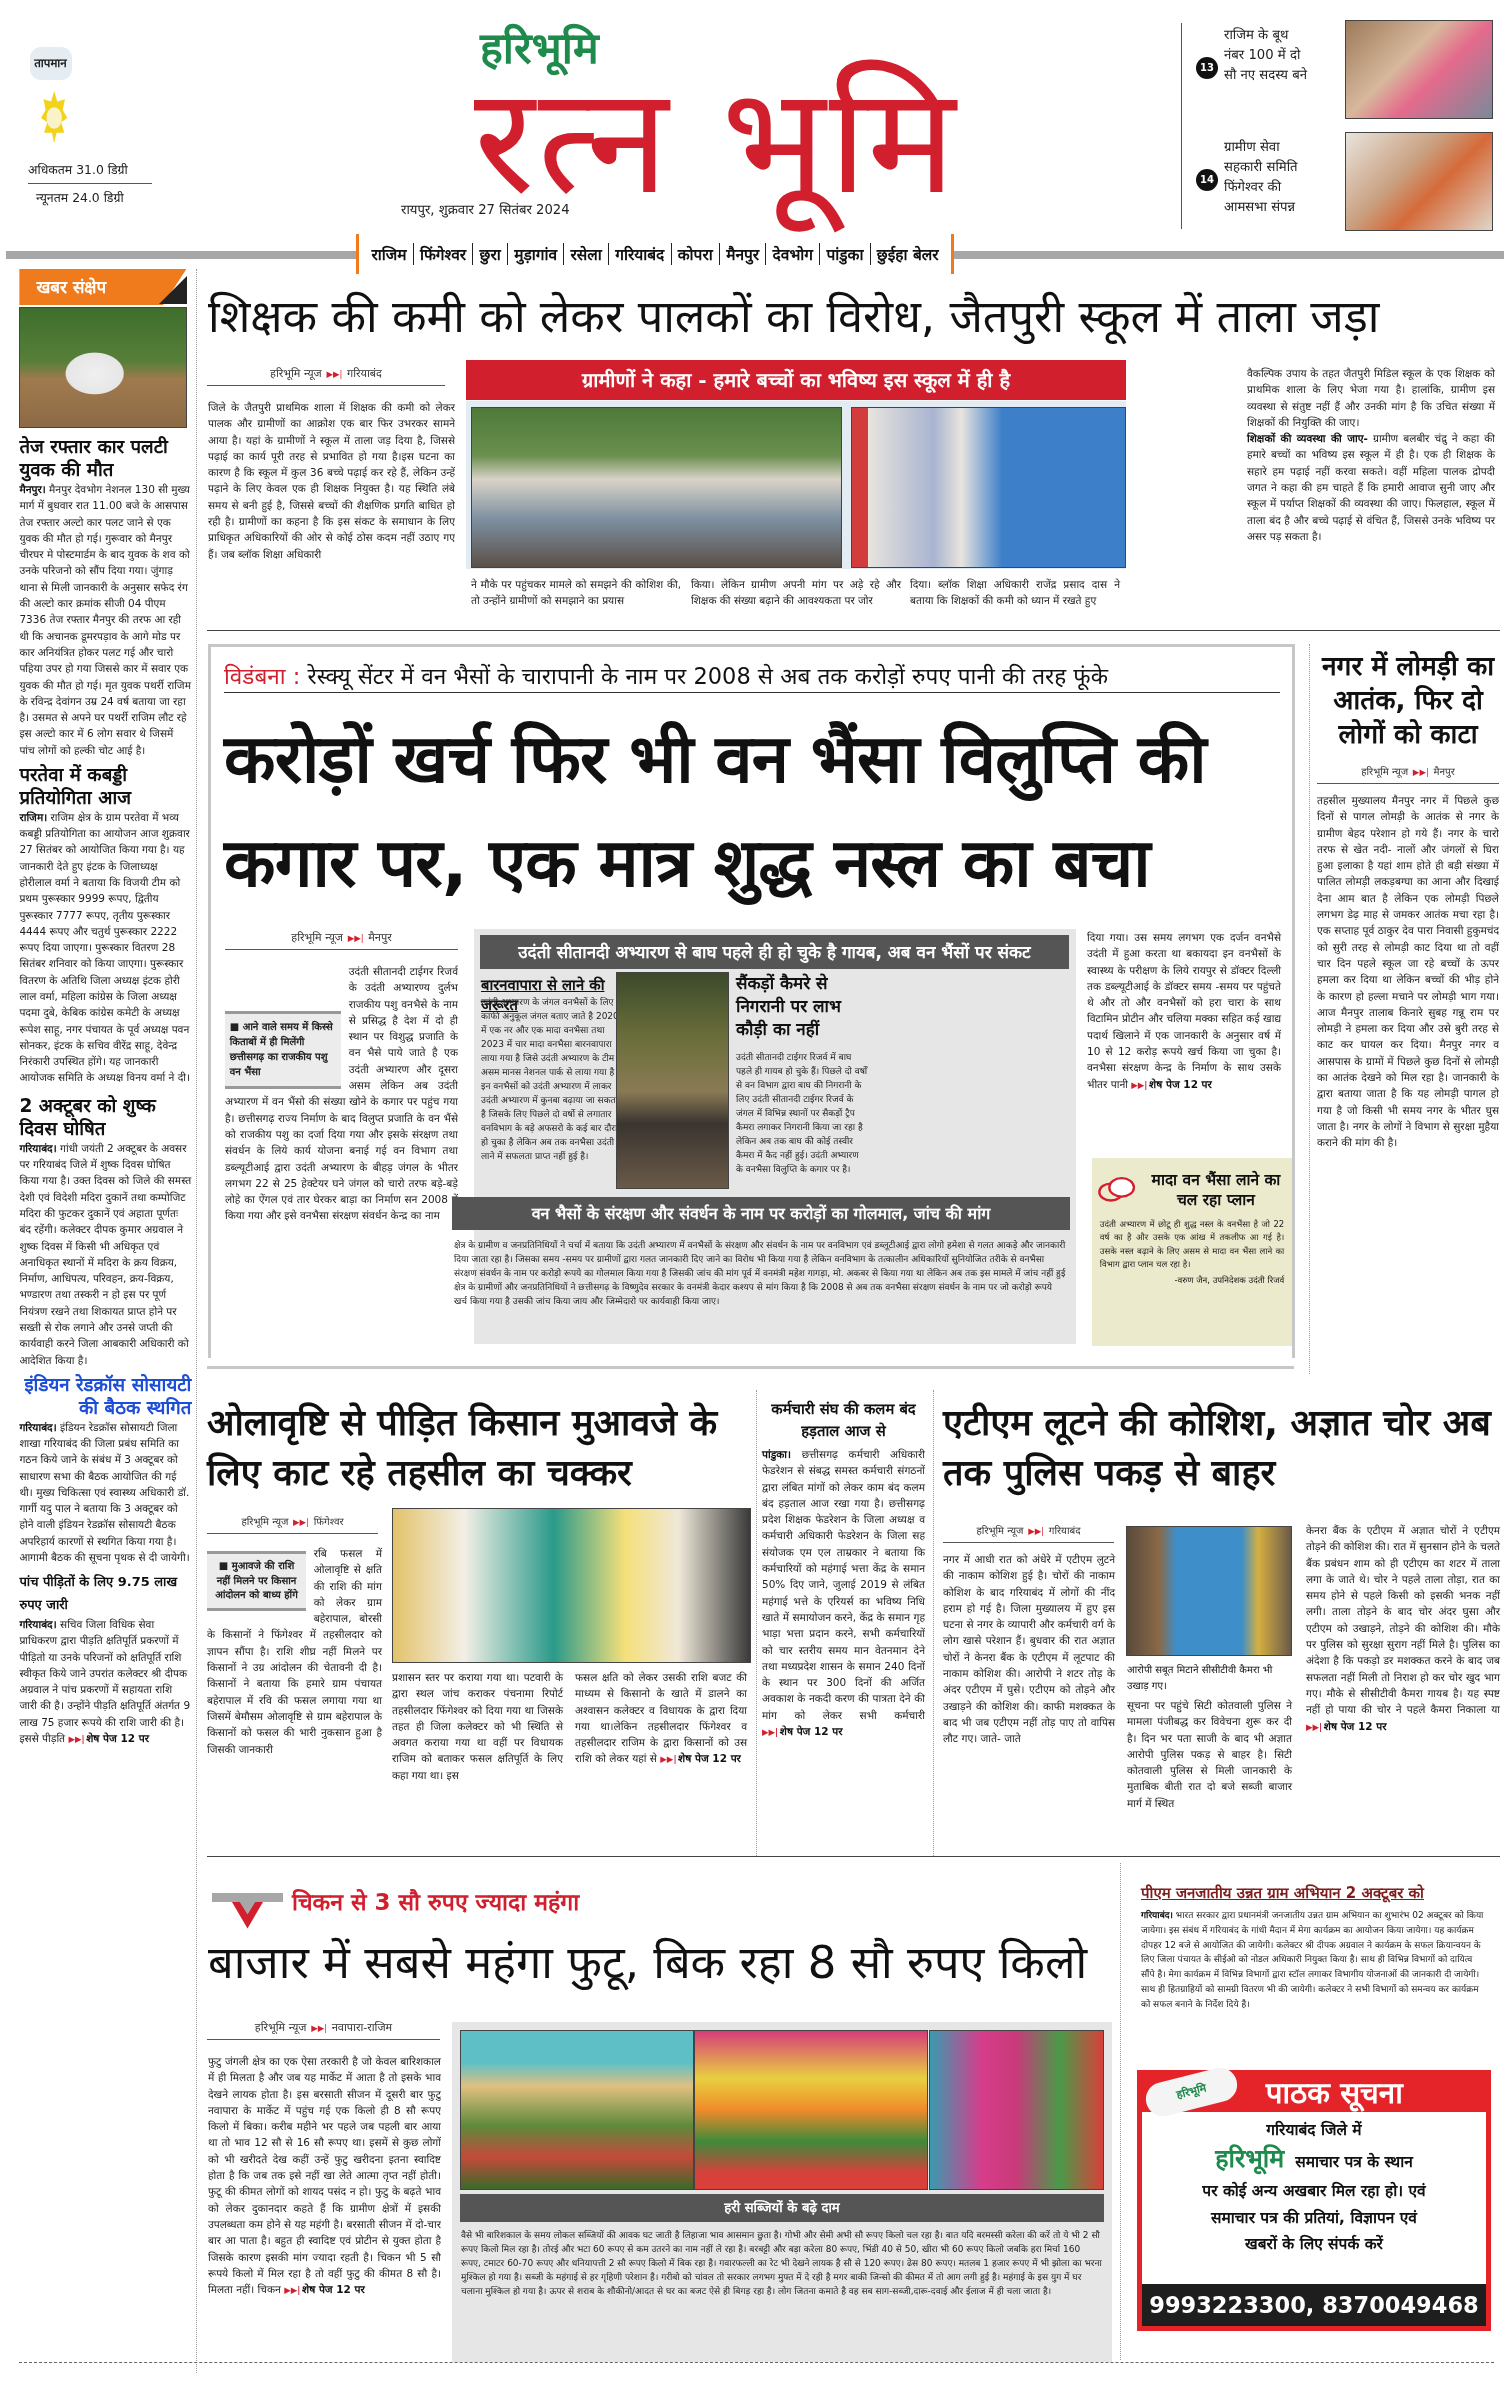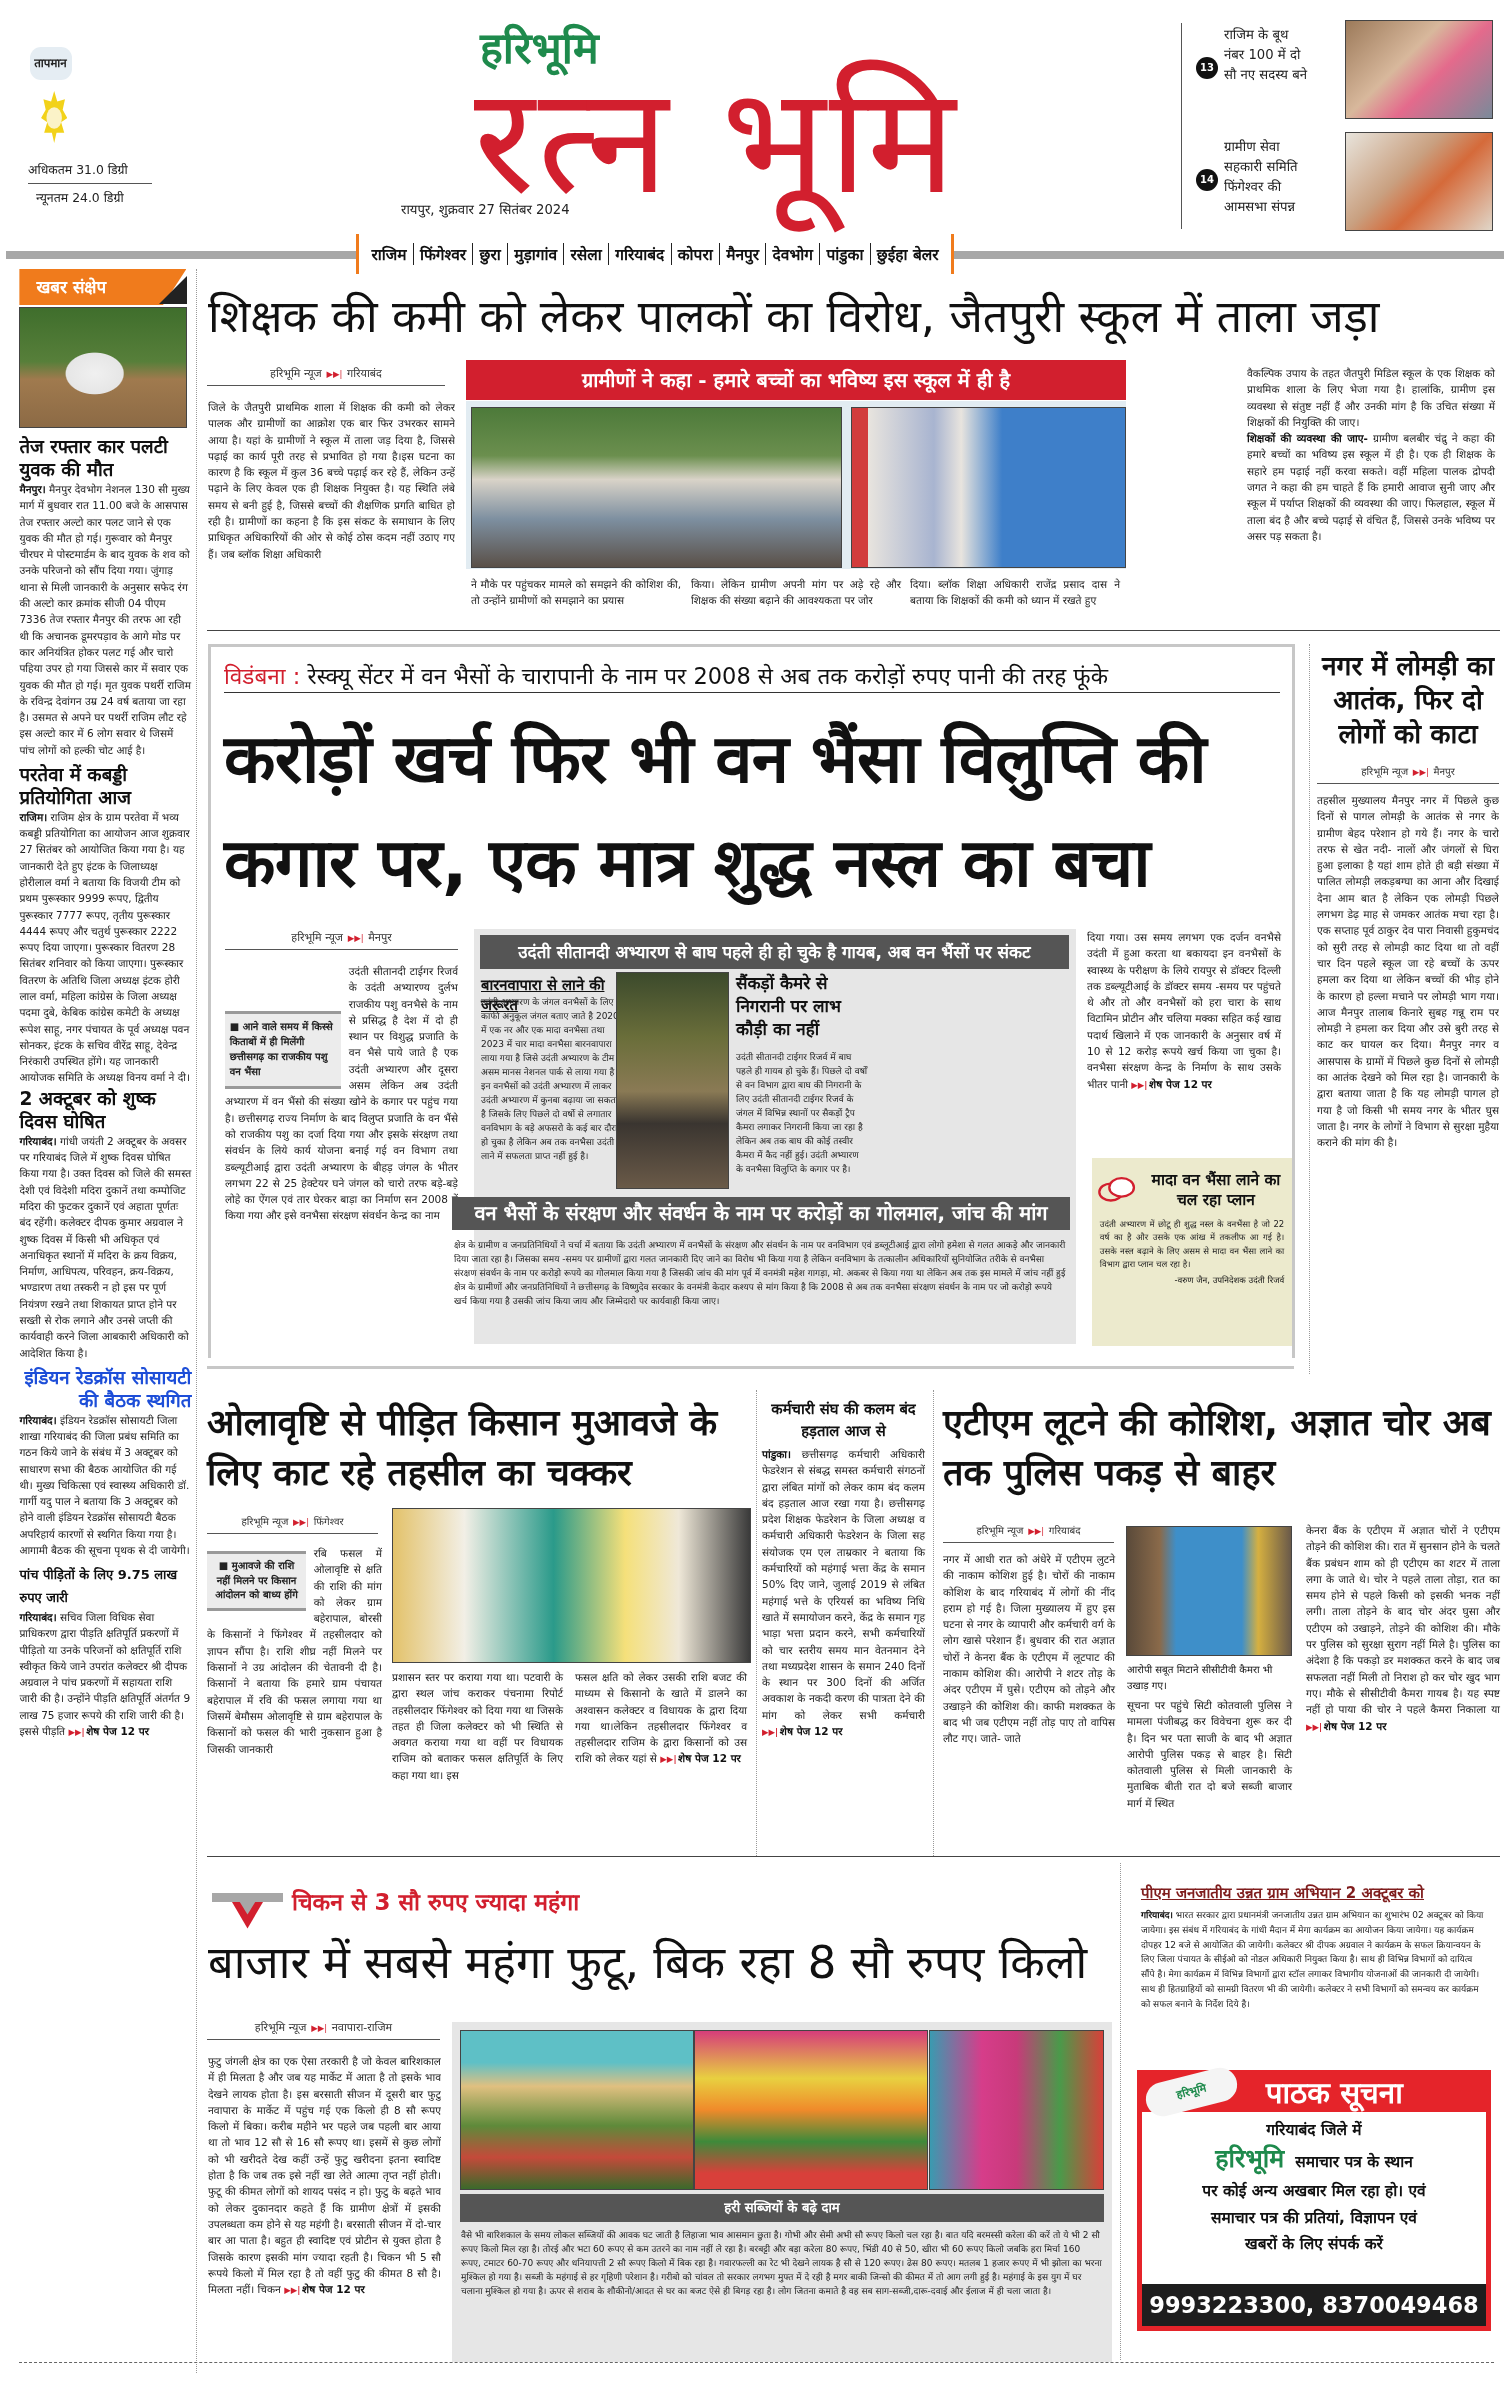--- a/index.html
+++ b/index.html
@@ -70,21 +70,21 @@
 <div class="abs" style="left:159px;top:276px;width:28px;height:28px;background:#222;clip-path:polygon(100% 0,100% 0,0 100%,100% 100%);"></div>
 <div class="photo" style="left:19.4px;top:307px;width:168px;height:121px;background:radial-gradient(ellipse at 45% 55%,#f0f0f0 0,#e6e6e6 22%,transparent 23%),linear-gradient(180deg,#3f6e2c,#577f3a 45%,#a07a4e 60%,#8c6a45);"></div>
 
 <div class="vrule" style="left:196px;top:269px;height:2104px;"></div>
 
 <div class="abs" style="left:19.4px;top:435px;width:172px;">
   <div style="margin-bottom:4.7px;">
     <div style="font-size:18.6px;font-weight:bold;line-height:23px;color:#111;">तेज रफ्तार कार पलटी युवक की मौत</div>
     <div class="txt" style="text-align:left;font-size:10.5px;line-height:16.3px;"><span class="hl">मैनपुर।</span> <span>मैनपुर देवभोग नेशनल 130 सी मुख्य मार्ग में बुधवार रात 11.00 बजे के आसपास तेज रफ्तार अल्टो कार पलट जाने से एक युवक की मौत हो गई। गुरूवार को मैनपुर चीरघर मे पोस्टमार्डम के बाद युवक के शव को उनके परिजनो को सौंप दिया गया। जुंगाड़ थाना से मिली जानकारी के अनुसार सफेद रंग की अल्टो कार क्रमांक सीजी 04 पीएम 7336 तेज रफ्तार मैनपुर की तरफ आ रही थी कि अचानक डूमरपड़ाव के आगे मोड पर कार अनियंत्रित होकर पलट गई और चारो पहिया उपर हो गया जिससे कार में सवार एक युवक की मौत हो गई। मृत युवक पथर्री राजिम के रविन्द्र देवांगन उम्र 24 वर्ष बताया जा रहा है। उसमत से अपने घर पथर्री राजिम लौट रहे इस अल्टो कार में 6 लोग सवार थे जिसमें पांच लोगों को हल्की चोट आई है।</span></div>
   </div>
-  <div style="margin-bottom:1px;">
+  <div style="margin-bottom:8px;">
     <div style="font-size:18.6px;font-weight:bold;line-height:23px;color:#111;">परतेवा में कबड्डी प्रतियोगिता आज</div>
     <div class="txt" style="text-align:left;"><span class="hl">राजिम।</span> <span>राजिम क्षेत्र के ग्राम परतेवा में भव्य कबड्डी प्रतियोगिता का आयोजन आज शुक्रवार 27 सितंबर को आयोजित किया गया है। यह जानकारी देते हुए इंटक के जिलाध्यक्ष होरीलाल वर्मा ने बताया कि विजयी टीम को प्रथम पुरूस्कार 9999 रूपए, द्वितीय पुरूस्कार 7777 रूपए, तृतीय पुरूस्कार 4444 रूपए और चतुर्थ पुरूस्कार 2222 रूपए दिया जाएगा। पुरूस्कार वितरण 28 सितंबर शनिवार को किया जाएगा। पुरूस्कार वितरण के अतिथि जिला अध्यक्ष इंटक होरी लाल वर्मा, महिला कांग्रेस के जिला अध्यक्ष पदमा दुबे, केबिक कांग्रेस कमेटी के अध्यक्ष रूपेश साहू, नगर पंचायत के पूर्व अध्यक्ष पवन सोनकर, इंटक के सचिव वीरेंद्र साहू, देवेन्द्र निरंकारी उपस्थित होंगे। यह जानकारी आयोजक समिति के अध्यक्ष विनय वर्मा ने दी।</span></div>
   </div>
   <div style="margin-bottom:4.7px;">
     <div style="font-size:18.6px;font-weight:bold;line-height:23px;color:#111;">2 अक्टूबर को शुष्क दिवस घोषित</div>
     <div class="txt" style="text-align:left;"><span class="hl">गरियाबंद।</span> <span>गांधी जयंती 2 अक्टूबर के अवसर पर गरियाबंद जिले में शुष्क दिवस घोषित किया गया है। उक्त दिवस को जिले की समस्त देशी एवं विदेशी मदिरा दुकानें तथा कम्पोजिट मदिरा की फुटकर दुकानें एवं अहाता पूर्णतः बंद रहेंगी। कलेक्टर दीपक कुमार अग्रवाल ने शुष्क दिवस में किसी भी अधिकृत एवं अनाधिकृत स्थानों में मदिरा के क्रय विक्रय, निर्माण, आधिपत्य, परिवहन, क्रय-विक्रय, भण्डारण तथा तस्करी न हो इस पर पूर्ण नियंत्रण रखने तथा शिकायत प्राप्त होने पर सख्ती से रोक लगाने और उनसे जप्ती की कार्यवाही करने जिला आबकारी अधिकारी को आदेशित किया है।</span></div>
   </div>
   <div style="margin-bottom:4.7px;">
     <div style="font-size:18.6px;font-weight:bold;line-height:23px;color:#1d4ed8;text-align:right;">इंडियन रेडक्रॉस सोसायटी की बैठक स्थगित</div>
     <div class="txt" style="text-align:left;"><span class="hl">गरियाबंद।</span> <span>इंडियन रेडक्रॉस सोसायटी जिला शाखा गरियाबंद की जिला प्रबंध समिति का गठन किये जाने के संबंध में 3 अक्टूबर को साधारण सभा की बैठक आयोजित की गई थी। मुख्य चिकित्सा एवं स्वास्थ्य अधिकारी डॉ. गार्गी यदु पाल ने बताया कि 3 अक्टूबर को होने वाली इंडियन रेडक्रॉस सोसायटी बैठक अपरिहार्य कारणों से स्थगित किया गया है। आगामी बैठक की सूचना पृथक से दी जायेगी।</span></div>
@@ -135,21 +135,21 @@
   <span>उदंती सीतानदी टाईगर रिजर्व के उदंती अभ्यारण्य दुर्लभ राजकीय पशु वनभैसे के नाम से प्रसिद्ध है देश में दो ही स्थान पर विशुद्ध प्रजाति के वन भैसे पाये जाते है एक उदंती अभ्यारण और दूसरा असम लेकिन अब उदंती अभ्यारण में वन भैंसो की संख्या खोने के कगार पर पहुंच गया है। छत्तीसगढ़ राज्य निर्माण के बाद विलुप्त प्रजाति के वन भैंसे को राजकीय पशु का दर्जा दिया गया और इसके संरक्षण तथा संवर्धन के लिये कार्य योजना बनाई गई वन विभाग तथा डब्ल्यूटीआई द्वारा उदंती अभ्यारण के बीहड़ जंगल के भीतर लगभग 22 से 25 हेक्टेयर घने जंगल को चारो तरफ बड़े-बड़े लोहे का ऐंगल एवं तार घेरकर बाड़ा का निर्माण सन 2008 में किया गया और इसे वनभैसा संरक्षण संवर्धन केन्द्र का नाम</span>
 </div>
 
 <div class="abs" style="left:474px;top:929px;width:602px;height:415px;background:#e6e6e6;"></div>
 <div class="abs" style="left:480px;top:935px;width:589px;height:34px;background:#555;color:#fff;font-size:17px;line-height:34px;text-align:center;font-weight:bold;">उदंती सीतानदी अभ्यारण से बाघ पहले ही हो चुके है गायब, अब वन भैंसों पर संकट</div>
 <div class="abs" style="left:481px;top:974px;width:140px;font-size:14.8px;font-weight:bold;text-decoration:underline;color:#111;">बारनवापारा से लाने की जरूरत</div>
 <div class="abs txt" style="left:481px;top:995px;width:140px;font-size:9px;line-height:14px;text-align:left;">उदंती अभ्यारण के जंगल वनभैसों के लिए काफी अनुकूल जंगल बताए जाते है 2020 में एक नर और एक मादा वनभैसा तथा 2023 में चार मादा वनभैसा बारनवापारा लाया गया है जिसे उदंती अभ्यारण के टीम असम मानस नेशनल पार्क से लाया गया है इन वनभैसों को उदंती अभ्यारण में लाकर उदंती अभ्यारण में कुनबा बढ़ाया जा सकता है जिसके लिए पिछले दो वर्षो से लगातार वनविभाग के बड़े अफसरो के कई बार दौरा हो चुका है लेकिन अब तक वनभैसा उदंती लाने में सफलता प्राप्त नहीं हुई है।</div>
 <div class="photo" style="left:616px;top:972px;width:113px;height:217px;background:linear-gradient(180deg,#3c4a2c 0,#6a6e3a 30%,#8a7a55 55%,#3a3530 70%,#6a5a48 100%);"></div>
 <div class="abs" style="left:736px;top:972px;width:132px;font-size:17px;line-height:23px;font-weight:bold;color:#111;">सैंकड़ों कैमरे से निगरानी पर लाभ कौड़ी का नहीं</div>
 <div class="abs txt" style="left:736px;top:1050px;width:132px;font-size:9px;line-height:14px;text-align:left;">उदंती सीतानदी टाईगर रिजर्व में बाघ पहले ही गायब हो चुके हैं। पिछले दो वर्षों से वन विभाग द्वारा बाघ की निगरानी के लिए उदंती सीतानदी टाईगर रिजर्व के जंगल में विभिन्न स्थानों पर सैकड़ों ट्रैप कैमरा लगाकर निगरानी किया जा रहा है लेकिन अब तक बाघ की कोई तस्वीर कैमरा में कैद नहीं हुई। उदंती अभ्यारण के वनभैसा विलुप्ति के कगार पर है।</div>
-<div class="abs" style="left:452px;top:1197px;width:618px;height:33px;background:#555;color:#fff;font-size:20px;line-height:33px;text-align:center;font-weight:bold;">वन भैसों के संरक्षण और संवर्धन के नाम पर करोड़ों का गोलमाल, जांच की मांग</div>
+<div class="abs" style="left:452px;top:1197px;width:618px;height:33px;background:#555;color:#fff;font-size:16px;line-height:33px;text-align:center;font-weight:bold;">वन भैसों के संरक्षण और संवर्धन के नाम पर करोड़ों का गोलमाल, जांच की मांग</div>
 <div class="abs txt" style="left:454px;top:1238px;width:613px;font-size:9px;line-height:14px;text-align:left;">क्षेत्र के ग्रामीण व जनप्रतिनिधियों ने चर्चा में बताया कि उदंती अभ्यारण में वनभैसों के संरक्षण और संवर्धन के नाम पर वनविभाग एवं डब्लूटीआई द्वारा लोगो हमेशा से गलत आकड़े और जानकारी दिया जाता रहा है। जिसका समय -समय पर ग्रामीणों द्वारा गलत जानकारी दिए जाने का विरोध भी किया गया है लेकिन वनविभाग के तत्कालीन अधिकारियों सुनियोजित तरीके से वनभैसा संरक्षण संवर्धन के नाम पर करोड़ो रूपये का गोलमाल किया गया है जिसकी जांच की मांग पूर्व में वनमंत्री महेश गागड़ा, मो. अकबर से किया गया था लेकिन अब तक इस मामले में जांच नहीं हुई क्षेत्र के ग्रामीणों और जनप्रतिनिधियों ने छत्तीसगढ़ के विष्णुदेव सरकार के वनमंत्री केदार कश्यप से मांग किया है कि 2008 से अब तक वनभैसा संरक्षण संवर्धन के नाम पर जो करोड़ो रूपये खर्च किया गया है उसकी जांच किया जाय और जिम्मेदारो पर कार्यवाही किया जाए।</div>
 
 <div class="abs txt" style="left:1087px;top:929px;width:194px;">
   <span>दिया गया। उस समय लगभग एक दर्जन वनभैसे उदंती में हुआ करता था बकायदा इन वनभैसों के स्वास्थ्य के परीक्षण के लिये रायपुर से डॉक्टर दिल्ली तक डब्ल्यूटीआई के डॉक्टर समय -समय पर पहुंचते थे और तो और वनभैसों को हरा चारा के साथ विटामिन प्रोटीन और चलिया मक्का सहित कई खाद्य पदार्थ खिलाने में एक जानकारी के अनुसार वर्ष में 10 से 12 करोड़ रूपये खर्च किया जा चुका है। वनभैसा संरक्षण केन्द्र के निर्माण के साथ उसके भीतर पानी</span>
   <span class="cont"><span class="arr">▶▶|</span><span>शेष पेज 12 पर</span></span>
 </div>
 <div class="abs" style="left:1092px;top:1158px;width:200px;height:188px;background:#eceacd;padding:12.4px 7.8px;">
   <div style="position:absolute;left:4.7px;top:17px;width:40px;height:31px;">
     <svg width="40" height="31" viewBox="0 0 52 40">
         <ellipse cx="18" cy="22" rx="15" ry="11" fill="none" stroke="#d21f2e" stroke-width="3"></ellipse>

